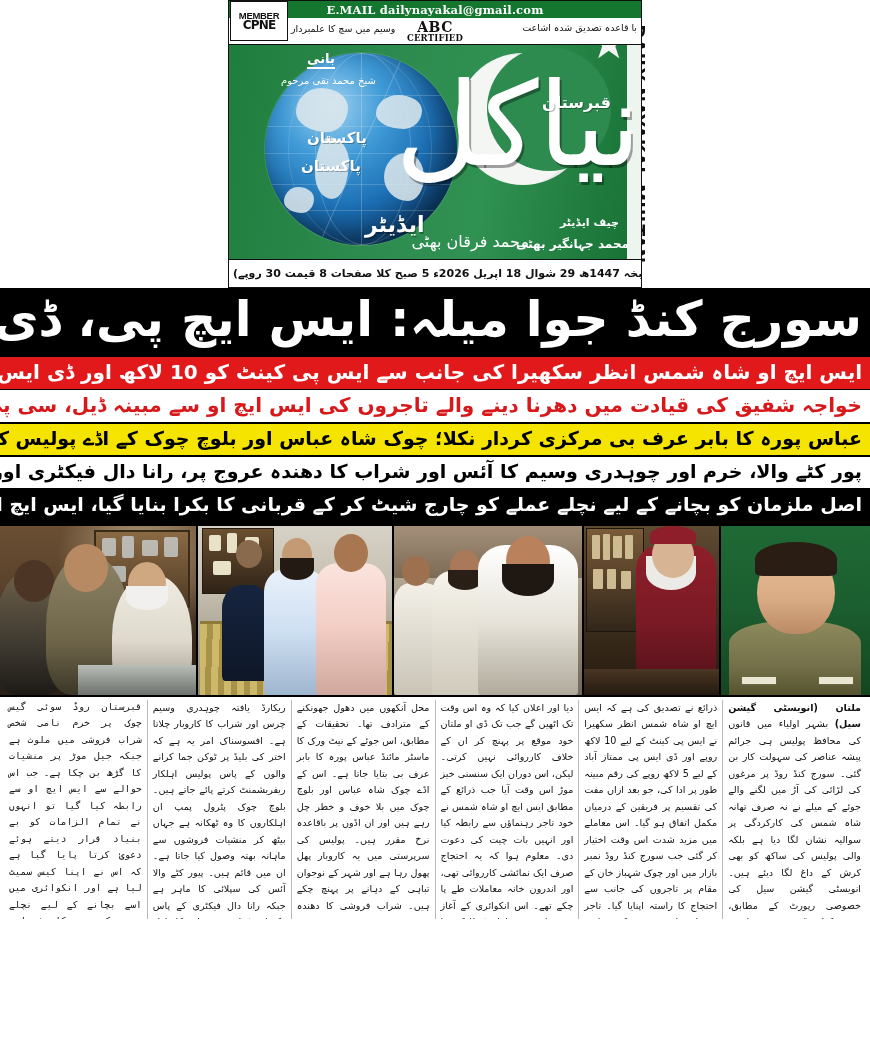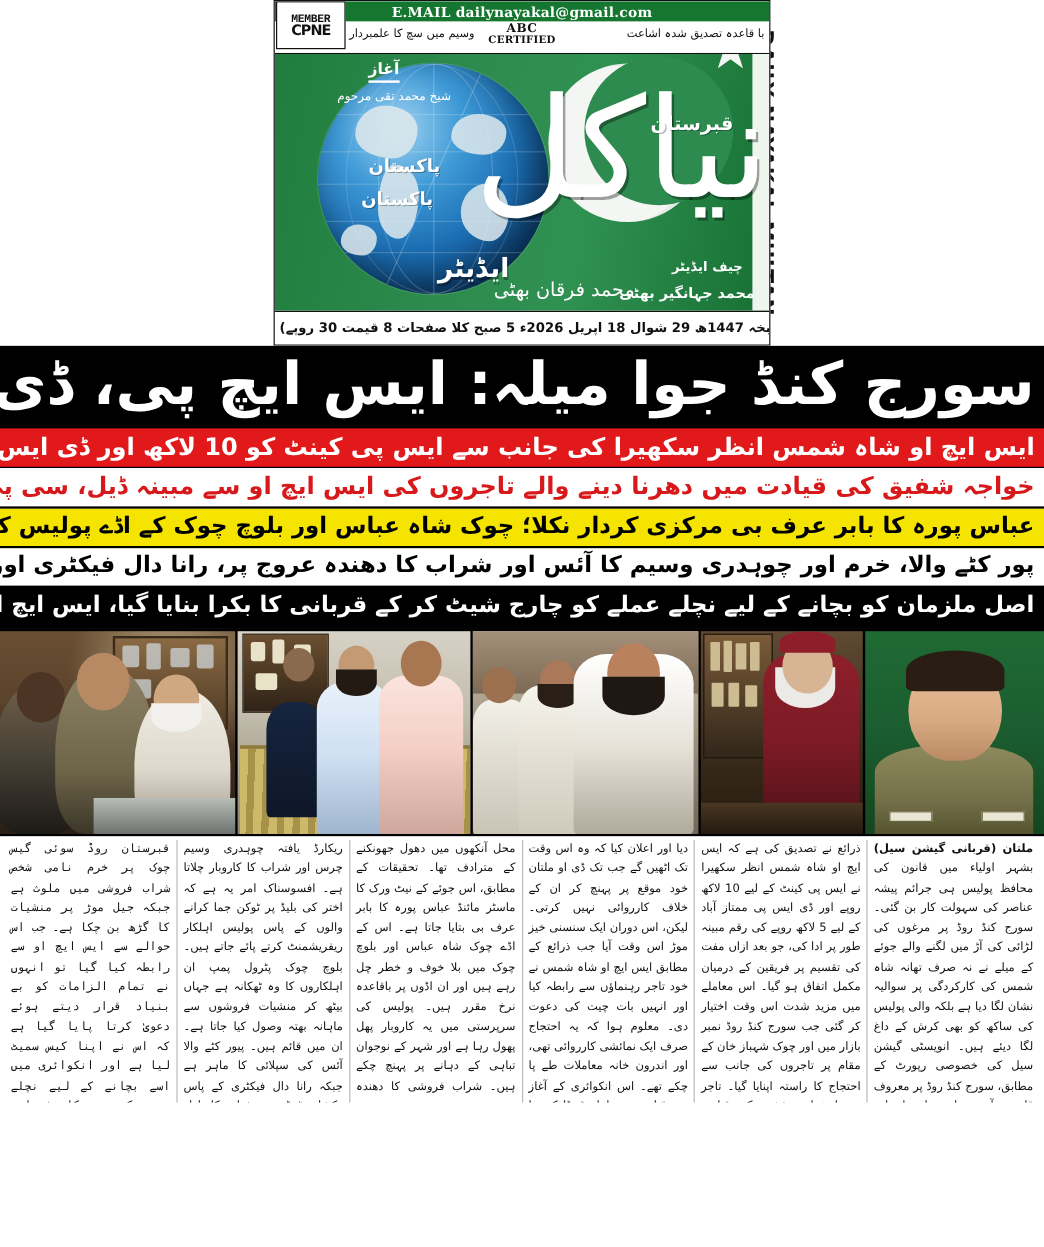--- a/index.html
+++ b/index.html
@@ -58,42 +58,42 @@
     position: absolute; left: 1px; top: -17px;
     width: 58px; height: 40px;
     background: #ffffff;
     border: 1px solid #111;
     display: flex; flex-direction: column;
     align-items: center; justify-content: center;
     line-height: 1;
     z-index: 5;
   }
   .cpne-badge .m {
-    font-family: Liberation Mono, monospace;
+    font-family: Liberation Sans, sans-serif;
     font-weight: bold; font-size: 9.5px; color: #111;
     letter-spacing: -0.3px;
   }
   .cpne-badge .c {
     font-family: "DejaVu Sans", sans-serif;
     font-weight: bold; font-size: 12px; color: #111;
     letter-spacing: -0.8px; margin-top: -1px;
   }
   .cred-urdu-right {
     position: absolute; right: 4px; top: 4px;
     font-size: 9.5px; color: #111; direction: rtl;
     font-family: "DejaVu Sans", sans-serif;
   }
   .cred-abc {
     position: absolute; left: 50%; top: 2px;
     transform: translateX(-50%);
     text-align: center; line-height: 1;
   }
   .cred-abc .a {
     font-family: "DejaVu Serif", serif; font-weight: bold;
-    font-size: 10px; color: #111; letter-spacing: .5px;
+    font-size: 14px; color: #111; letter-spacing: .5px;
   }
   .cred-abc .b {
     font-family: "DejaVu Serif", serif; font-weight: bold;
     font-size: 8.5px; color: #111; letter-spacing: .2px;
   }
   .cred-urdu-mid {
     position: absolute; left: 62px; top: 5px;
     font-size: 9.5px; color: #111; direction: rtl;
   }
 
@@ -533,21 +533,21 @@
           <div class="parallel" style="top:82%"></div>
           <div class="land" style="left:16%; top:18%; width:52px; height:44px;"></div>
           <div class="land" style="left:26%; top:44%; width:34px; height:62px; border-radius:40% 60% 50% 50%/60% 40% 60% 40%;"></div>
           <div class="land" style="left:58%; top:22%; width:46px; height:34px;"></div>
           <div class="land" style="left:62%; top:52%; width:40px; height:48px; border-radius:55% 45% 40% 60%/50% 50% 50% 50%;"></div>
           <div class="land" style="left:10%; top:70%; width:30px; height:26px;"></div>
         </div>
 
         <div class="np-main">نیاکل</div>
         <div class="np-daily">قبرستان</div>
-        <div class="np-founder-lbl">آغاز</div>
+        <div class="np-founder-lbl">بانی</div>
         <div class="np-founder-name">شیخ محمد تقی مرحوم</div>
         <div class="np-pak1">پاکستان</div>
         <div class="np-pak2">پاکستان</div>
         <div class="np-editor-word">ایڈیٹر</div>
         <div class="np-ed-lbl">چیف ایڈیٹر</div>
         <div class="np-ed-name">محمد جہانگیر بھٹی</div>
         <div class="np-sub-name">محمد فرقان بھٹی</div>
       </div>
 
       <div class="mast-dateline">
@@ -638,21 +638,21 @@
       <div class="s5-hair"></div>
       <div class="s5-tag1"></div>
       <div class="s5-tag2"></div>
     </div>
 
   </div>
 
 
   <div class="body-area">
     <div class="col">
-      <span class="lead">ملتان (قربانی گیشن سیل)</span>
+      <span class="lead">ملتان (انویسٹی گیشن سیل)</span>
       <span>بشہر اولیاء میں قانون کی محافظ پولیس ہی جرائم پیشہ عناصر کی سہولت کار بن گئی۔ سورج کنڈ روڈ پر مرغوں کی لڑائی کی آڑ میں لگنے والے جوئے کے میلے نے نہ صرف تھانہ شاہ شمس کی کارکردگی پر سوالیہ نشان لگا دیا ہے بلکہ والی پولیس کی ساکھ کو بھی کرش کے داغ لگا دیئے ہیں۔ انویسٹی گیشن سیل کی خصوصی رپورٹ کے مطابق، سورج کنڈ روڈ پر معروف قانونی آمدنی ایس ایچ او اور ایس ایچ او کی ممتاز آباد کا مسلسل چل رہا تھا۔</span>
     </div>
     <div class="col">
       <span>ذرائع نے تصدیق کی ہے کہ ایس ایچ او شاہ شمس انظر سکھیرا نے ایس پی کینٹ کے لیے 10 لاکھ روپے اور ڈی ایس پی ممتاز آباد کے لیے 5 لاکھ روپے کی رقم مبینہ طور پر ادا کی، جو بعد ازاں مفت کی تقسیم پر فریقین کے درمیان مکمل اتفاق ہو گیا۔ اس معاملے میں مزید شدت اس وقت اختیار کر گئی جب سورج کنڈ روڈ نمبر بازار میں اور چوک شہباز خان کے مقام پر تاجروں کی جانب سے احتجاج کا راستہ اپنایا گیا۔ تاجر رہنما خواجہ شفیق کی قیادت میں دھرنا دیا گیا۔</span>
     </div>
     <div class="col">
       <span>دیا اور اعلان کیا کہ وہ اس وقت تک اٹھیں گے جب تک ڈی او ملتان خود موقع پر پہنچ کر ان کے خلاف کارروائی نہیں کرتی۔ لیکن، اس دوران ایک سنسنی خیز موڑ اس وقت آیا جب ذرائع کے مطابق ایس ایچ او شاہ شمس نے خود تاجر رہنماؤں سے رابطہ کیا اور انہیں بات چیت کی دعوت دی۔ معلوم ہوا کہ یہ احتجاج صرف ایک نمائشی کارروائی تھی، اور اندرون خانہ معاملات طے پا چکے تھے۔ اس انکوائری کے آغاز سے قبل ہی معاملہ ٹھنڈا کر دیا گیا۔</span>
     </div>
     <div class="col">
       <span>محل آنکھوں میں دھول جھونکنے کے مترادف تھا۔ تحقیقات کے مطابق، اس جوئے کے نیٹ ورک کا ماسٹر مائنڈ عباس پورہ کا بابر عرف بی بتایا جاتا ہے۔ اس کے اڈے چوک شاہ عباس اور بلوچ چوک میں بلا خوف و خطر چل رہے ہیں اور ان اڈوں پر باقاعدہ نرخ مقرر ہیں۔ پولیس کی سرپرستی میں یہ کاروبار پھل پھول رہا ہے اور شہر کے نوجوان تباہی کے دہانے پر پہنچ چکے ہیں۔ شراب فروشی کا دھندہ بھی عروج پر ہے۔</span>

